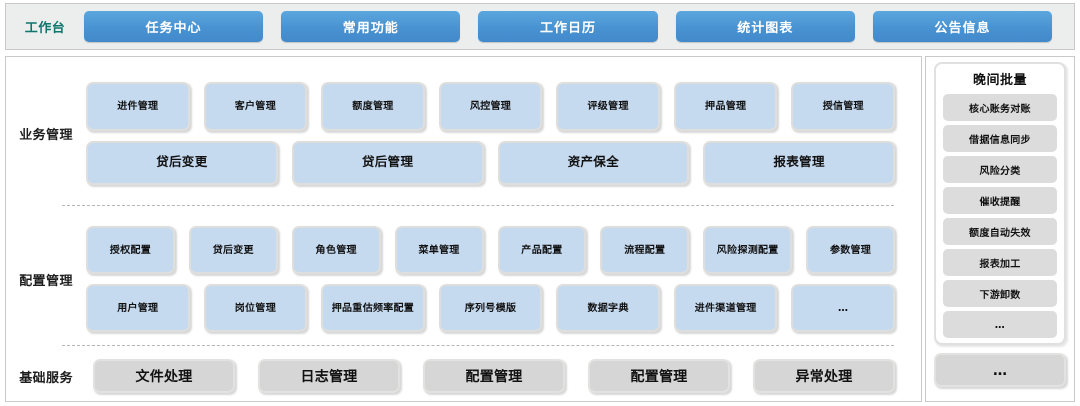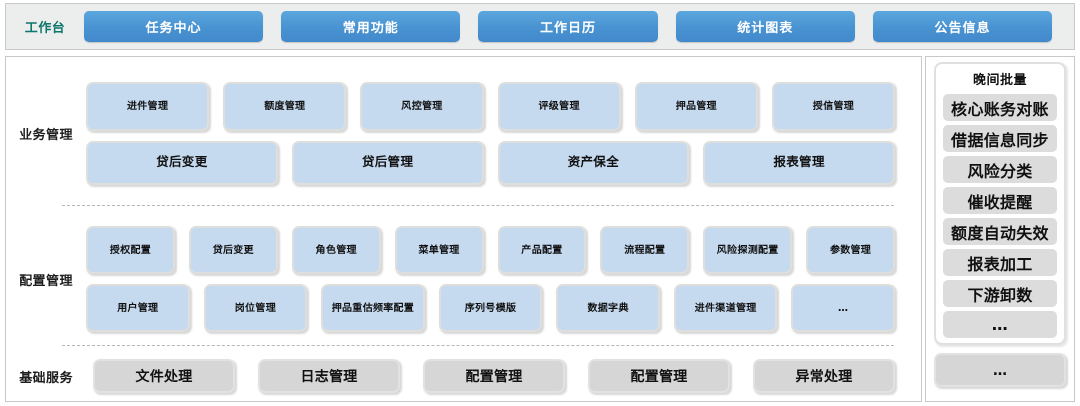--- a/index.html
+++ b/index.html
@@ -203,21 +203,21 @@
     padding: 1px 0 2px 0;
   }
 
   .batch-item {
     height: 27px;
     border-radius: 5px;
     background: #dcdcdc;
     display: flex;
     align-items: center;
     justify-content: center;
-    font-size: 16px;
+    font-size: 10px;
     font-weight: 700;
     color: #111111;
     letter-spacing: 0.3px;
     cursor: pointer;
     user-select: none;
   }
 
   .side-more {
     position: absolute;
     left: 8px;
@@ -254,20 +254,21 @@
       </div>
   </div>
 
   <div class="main-frame">
 
     <div class="section" id="sec-business">
       <div class="section-label">业务管理</div>
       <div class="section-rows">
           <div class="row row1">
             <div class="tile tile-blue">进件管理</div>
+            <div class="tile tile-blue">客户管理</div>
             <div class="tile tile-blue">额度管理</div>
             <div class="tile tile-blue">风控管理</div>
             <div class="tile tile-blue">评级管理</div>
             <div class="tile tile-blue">押品管理</div>
             <div class="tile tile-blue">授信管理</div>
           </div>
           <div class="row row2">
             <div class="tile tile-blue">贷后变更</div>
             <div class="tile tile-blue">贷后管理</div>
             <div class="tile tile-blue">资产保全</div>

